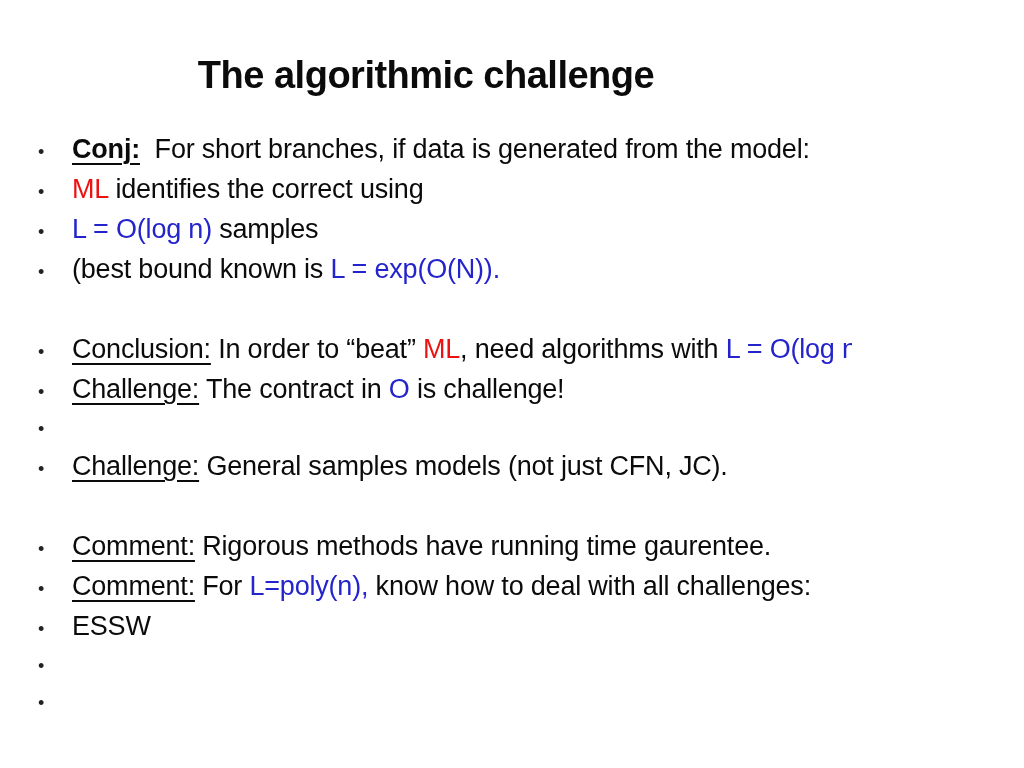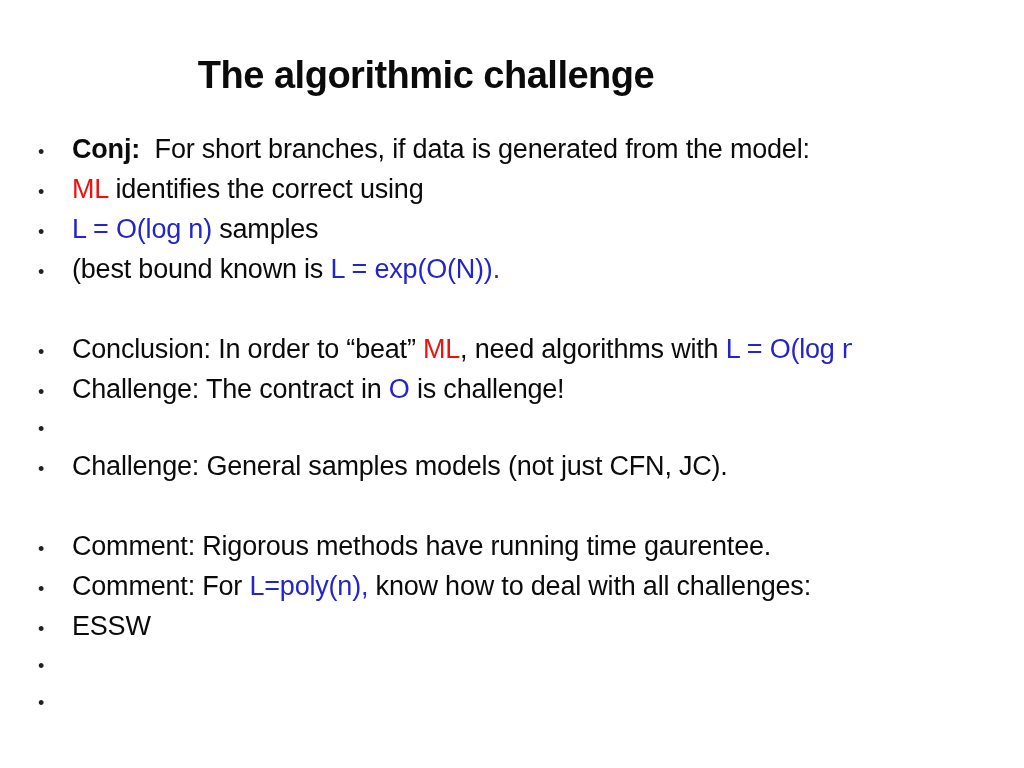--- a/index.html
+++ b/index.html
@@ -47,20 +47,21 @@
     flex: 0 0 34px;
     width: 34px;
     font-size: 18px;
     color: #222;
   }
   .seg-black { color: var(--text-color, #0b0b0b); }
   .seg-red   { color: var(--red-color, #ee1111); }
   .seg-blue  { color: var(--blue-color, #2424cc); }
   .seg-bold  { font-weight: 700; }
   .seg-underline {
+    text-decoration: underline;
     text-decoration-thickness: 2px;
     text-underline-offset: 5px;
   }
 </style>
 </head>
 <body>
 
 <div class="slide">
   <div class="slide-title">The algorithmic challenge</div>
   <div class="content">

